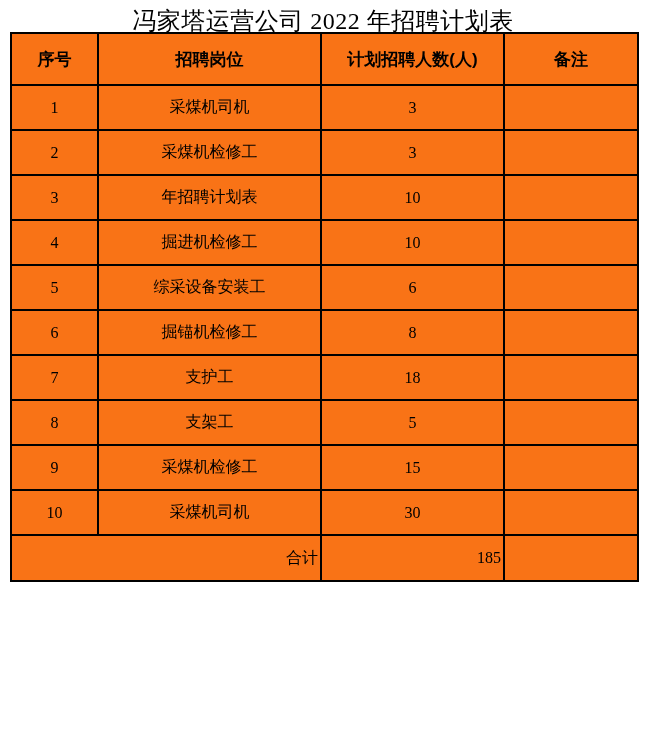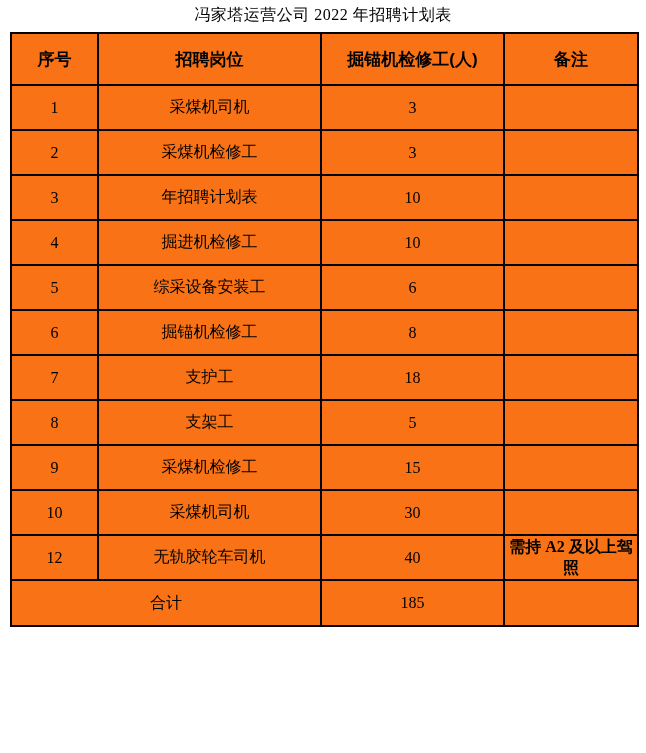--- a/index.html
+++ b/index.html
@@ -13,21 +13,21 @@
     position: relative;
     font-family: "Liberation Serif", serif;
     color: #000000;
   }
   .doc-title {
     position: absolute;
     top: 5px;
     left: 0;
     width: 100%;
     text-align: center;
-    font-size: 16px;
+    font-size: 24px;
     font-weight: normal;
     letter-spacing: 0.5px;
     font-family: "Liberation Serif", serif;
   }
   table.plan-table {
     position: absolute;
     left: 10px;
     top: 32px;
     width: 627px;
     border-collapse: collapse;
@@ -50,20 +50,21 @@
   }
   table.plan-table tbody td {
     height: 43px;
     font-size: 16px;
     font-family: "Liberation Serif", serif;
   }
   table.plan-table tfoot td {
     height: 44px;
     font-size: 16px;
     font-family: "Liberation Serif", serif;
+    text-align: right;
   }
   td.remark-note {
     font-size: 10px;
     font-weight: bold;
     font-family: "Liberation Sans", sans-serif;
     line-height: 1.3;
     padding: 0 5px;
     word-break: break-all;
   }
 </style>
@@ -76,21 +77,21 @@
   <colgroup>
     <col style="width:87px">
     <col style="width:223px">
     <col style="width:183px">
     <col style="width:134px">
   </colgroup>
   <thead>
     <tr>
       <th>序号</th>
       <th>招聘岗位</th>
-      <th>掘锚机检修工(人)</th>
+      <th>计划招聘人数(人)</th>
       <th>备注</th>
     </tr>
   </thead>
   <tbody>
       <tr>
         <td>1</td>
         <td>采煤机司机</td>
         <td>3</td>
         <td></td>
       </tr>
@@ -141,26 +142,20 @@
         <td>采煤机检修工</td>
         <td>15</td>
         <td></td>
       </tr>
       <tr>
         <td>10</td>
         <td>采煤机司机</td>
         <td>30</td>
         <td></td>
       </tr>
-      <tr>
-        <td>12</td>
-        <td>无轨胶轮车司机</td>
-        <td>40</td>
-        <td class="remark-note">需持 A2 及以上驾照</td>
-      </tr>
     </tbody>
   <tfoot>
     <tr>
       <td colspan="2">合计</td>
       <td>185</td>
       <td></td>
     </tr>
   </tfoot>
 </table>
 

